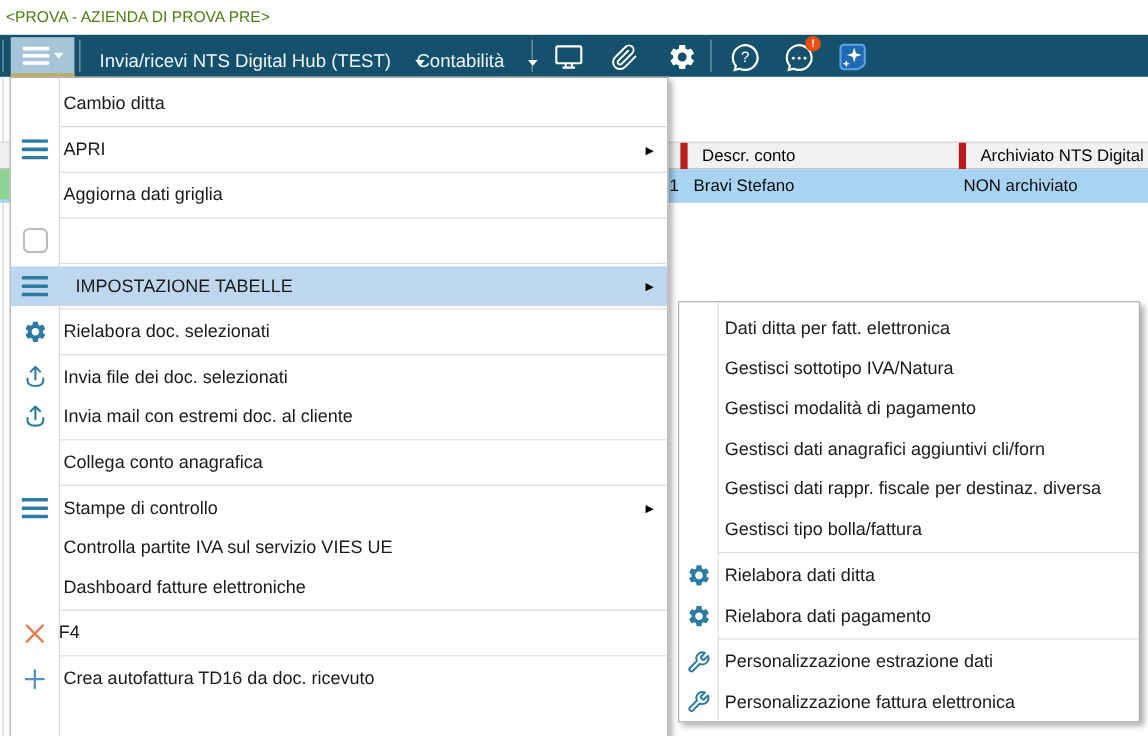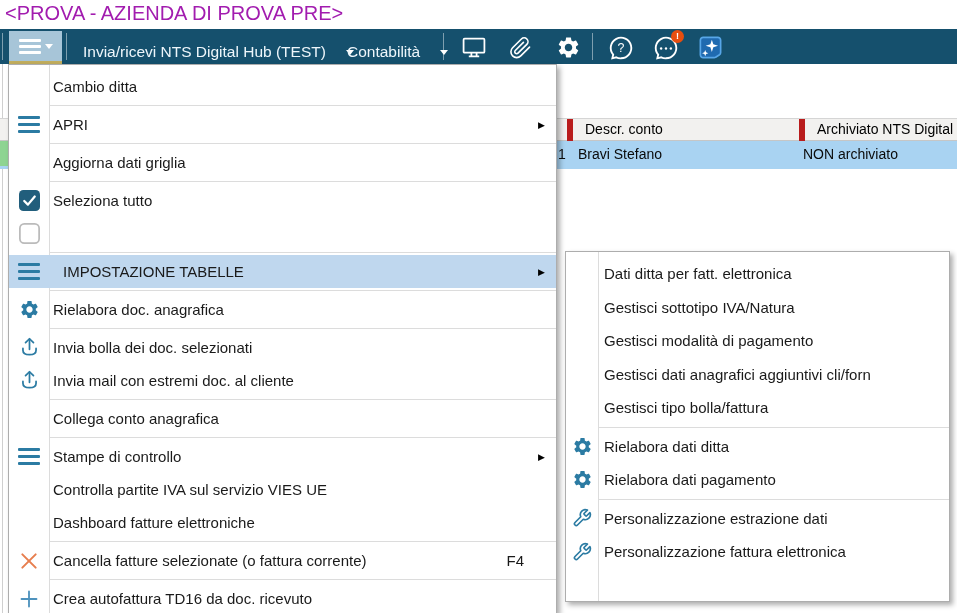--- a/index.html
+++ b/index.html
@@ -1,21 +1,21 @@
 <!DOCTYPE html>
 <html><head>
 <meta charset="utf-8">
 <style>
   * { margin:0; padding:0; box-sizing:border-box; }
   html,body { width:957px; height:613px; overflow:hidden; background:#fff;
     font-family:"Liberation Sans", sans-serif; }
 
   
   #titlebar { position:absolute; left:0; top:0; width:957px; height:29px; background:#fff;
-    color:#a21caf; font-size:20px; line-height:27px; padding-left:5px; }
+    color:#4d7c0f; font-size:13px; line-height:27px; padding-left:5px; }
 
   
   #toolbar { position:absolute; left:0; top:29px; width:957px; height:35px; background:#15506d; }
   .tb-div { position:absolute; top:4px; width:1px; height:27px; background:rgba(255,255,255,.45); }
   #menu-btn { position:absolute; left:9px; top:2px; width:53px; height:33px; background:#a7c5d8;
     border-bottom:3px solid #c2ae5e; display:flex; align-items:center; justify-content:center; gap:4px; }
   .hb-white { display:inline-block; width:22px; }
   .hb-white i { display:block; height:3px; background:#fff; margin:3px 0; border-radius:1px; }
   .caret { display:inline-block; width:0; height:0; border-left:4.5px solid transparent;
     border-right:4.5px solid transparent; border-top:5px solid #fff; }
@@ -167,32 +167,20 @@
       <div class="mi">
         <span class="mi-ic"></span>
         <span class="mi-lb">Aggiorna dati griglia</span>
         <span class="mi-ar"></span>
       </div>
       <div class="sep"></div>
       <div class="mi">
         <span class="mi-ic">
           <span class="icn">
             <svg width="21" height="21" viewBox="0 0 24 24">
-              <rect width="24" height="24" rx="5" fill="#215e7c"></rect>
-              <path d="M6 12.5l4.2 4.2L18 7.5" stroke="#fff" stroke-width="2.6" fill="none" stroke-linecap="round" stroke-linejoin="round"></path>
-            </svg>
-          </span>
-        </span>
-        <span class="mi-lb">Seleziona tutto</span>
-        <span class="mi-ar"></span>
-      </div>
-      <div class="mi">
-        <span class="mi-ic">
-          <span class="icn">
-            <svg width="21" height="21" viewBox="0 0 24 24">
               <rect x="1" y="1" width="22" height="22" rx="5" fill="#fff" stroke="#bbb" stroke-width="2"></rect>
             </svg>
           </span>
         </span>
         <span class="mi-ar"></span>
       </div>
       <div class="sep"></div>
       <div class="mi hl">
         <span class="mi-ic">
           <span class="icn">
@@ -210,35 +198,35 @@
       </div>
       <div class="sep"></div>
       <div class="mi">
         <span class="mi-ic">
           <span class="icn">
             <svg width="21" height="21" viewBox="0 0 24 24">
               <path fill="#2b7ba3" d="M19.14 12.94c.04-.3.06-.61.06-.94 0-.32-.02-.64-.07-.94l2.03-1.58c.18-.14.23-.41.12-.61l-1.92-3.32c-.12-.22-.37-.29-.59-.22l-2.39.96c-.5-.38-1.03-.7-1.62-.94l-.36-2.54c-.04-.24-.24-.41-.48-.41h-3.84c-.24 0-.43.17-.47.41l-.36 2.54c-.59.24-1.13.57-1.62.94l-2.39-.96c-.22-.08-.47 0-.59.22L2.74 8.87c-.12.21-.08.47.12.61l2.03 1.58c-.05.3-.09.63-.09.94s.02.64.07.94l-2.03 1.58c-.18.14-.23.41-.12.61l1.92 3.32c.12.22.37.29.59.22l2.39-.96c.5.38 1.03.7 1.62.94l.36 2.54c.05.24.24.41.48.41h3.84c.24 0 .44-.17.47-.41l.36-2.54c.59-.24 1.13-.56 1.62-.94l2.39.96c.22.08.47 0 .59-.22l1.92-3.32c.12-.22.07-.47-.12-.61l-2.01-1.58zM12 15.6c-1.98 0-3.6-1.62-3.6-3.6s1.62-3.6 3.6-3.6 3.6 1.62 3.6 3.6-1.62 3.6-3.6 3.6z"></path>
             </svg>
           </span>
         </span>
-        <span class="mi-lb">Rielabora doc. anagrafica</span>
+        <span class="mi-lb">Rielabora doc. selezionati</span>
         <span class="mi-ar"></span>
       </div>
       <div class="sep"></div>
       <div class="mi">
         <span class="mi-ic">
           <span class="icn">
             <svg width="21" height="21" viewBox="0 0 24 24" fill="none" stroke="#2b7ba3" stroke-width="2" stroke-linecap="round" stroke-linejoin="round">
               <path d="M12 14V2.5"></path>
               <path d="M7.5 6.5L12 2l4.5 4.5"></path>
               <path d="M4.5 13v2c0 3.3 3.1 5.2 7.5 5.2s7.5-1.9 7.5-5.2v-2"></path>
             </svg>
           </span>
         </span>
-        <span class="mi-lb">Invia bolla dei doc. selezionati</span>
+        <span class="mi-lb">Invia file dei doc. selezionati</span>
         <span class="mi-ar"></span>
       </div>
       <div class="mi">
         <span class="mi-ic">
           <span class="icn">
             <svg width="21" height="21" viewBox="0 0 24 24" fill="none" stroke="#2b7ba3" stroke-width="2" stroke-linecap="round" stroke-linejoin="round">
               <path d="M12 14V2.5"></path>
               <path d="M7.5 6.5L12 2l4.5 4.5"></path>
               <path d="M4.5 13v2c0 3.3 3.1 5.2 7.5 5.2s7.5-1.9 7.5-5.2v-2"></path>
             </svg>
@@ -281,21 +269,20 @@
       </div>
       <div class="sep"></div>
       <div class="mi">
         <span class="mi-ic">
           <span class="icn">
             <svg width="20" height="20" viewBox="0 0 24 24" fill="none" stroke="#e77e4e" stroke-width="2.4" stroke-linecap="round">
               <path d="M4 4l16 16M20 4L4 20"></path>
             </svg>
           </span>
         </span>
-        <span class="mi-lb">Cancella fatture selezionate (o fattura corrente)</span>
         <span class="mi-sc">F4</span>
         <span class="mi-ar"></span>
       </div>
       <div class="sep"></div>
       <div class="mi">
         <span class="mi-ic">
           <span class="icn">
             <svg width="20" height="20" viewBox="0 0 24 24" fill="none" stroke="#4e92bd" stroke-width="2.2" stroke-linecap="round">
               <path d="M12 3v18M3 12h18"></path>
             </svg>
@@ -325,20 +312,25 @@
         <span class="mi-lb">Gestisci modalità di pagamento</span>
         <span class="mi-ar"></span>
       </div>
       <div class="mi">
         <span class="mi-ic"></span>
         <span class="mi-lb">Gestisci dati anagrafici aggiuntivi cli/forn</span>
         <span class="mi-ar"></span>
       </div>
       <div class="mi">
         <span class="mi-ic"></span>
+        <span class="mi-lb">Gestisci dati rappr. fiscale per destinaz. diversa</span>
+        <span class="mi-ar"></span>
+      </div>
+      <div class="mi">
+        <span class="mi-ic"></span>
         <span class="mi-lb">Gestisci tipo bolla/fattura</span>
         <span class="mi-ar"></span>
       </div>
       <div class="sep"></div>
       <div class="mi">
         <span class="mi-ic">
           <span class="icn">
             <svg width="21" height="21" viewBox="0 0 24 24">
               <path fill="#2b7ba3" d="M19.14 12.94c.04-.3.06-.61.06-.94 0-.32-.02-.64-.07-.94l2.03-1.58c.18-.14.23-.41.12-.61l-1.92-3.32c-.12-.22-.37-.29-.59-.22l-2.39.96c-.5-.38-1.03-.7-1.62-.94l-.36-2.54c-.04-.24-.24-.41-.48-.41h-3.84c-.24 0-.43.17-.47.41l-.36 2.54c-.59.24-1.13.57-1.62.94l-2.39-.96c-.22-.08-.47 0-.59.22L2.74 8.87c-.12.21-.08.47.12.61l2.03 1.58c-.05.3-.09.63-.09.94s.02.64.07.94l-2.03 1.58c-.18.14-.23.41-.12.61l1.92 3.32c.12.22.37.29.59.22l2.39-.96c.5.38 1.03.7 1.62.94l.36 2.54c.05.24.24.41.48.41h3.84c.24 0 .44-.17.47-.41l.36-2.54c.59-.24 1.13-.56 1.62-.94l2.39.96c.22.08.47 0 .59-.22l1.92-3.32c.12-.22.07-.47-.12-.61l-2.01-1.58zM12 15.6c-1.98 0-3.6-1.62-3.6-3.6s1.62-3.6 3.6-3.6 3.6 1.62 3.6 3.6-1.62 3.6-3.6 3.6z"></path>
             </svg>

